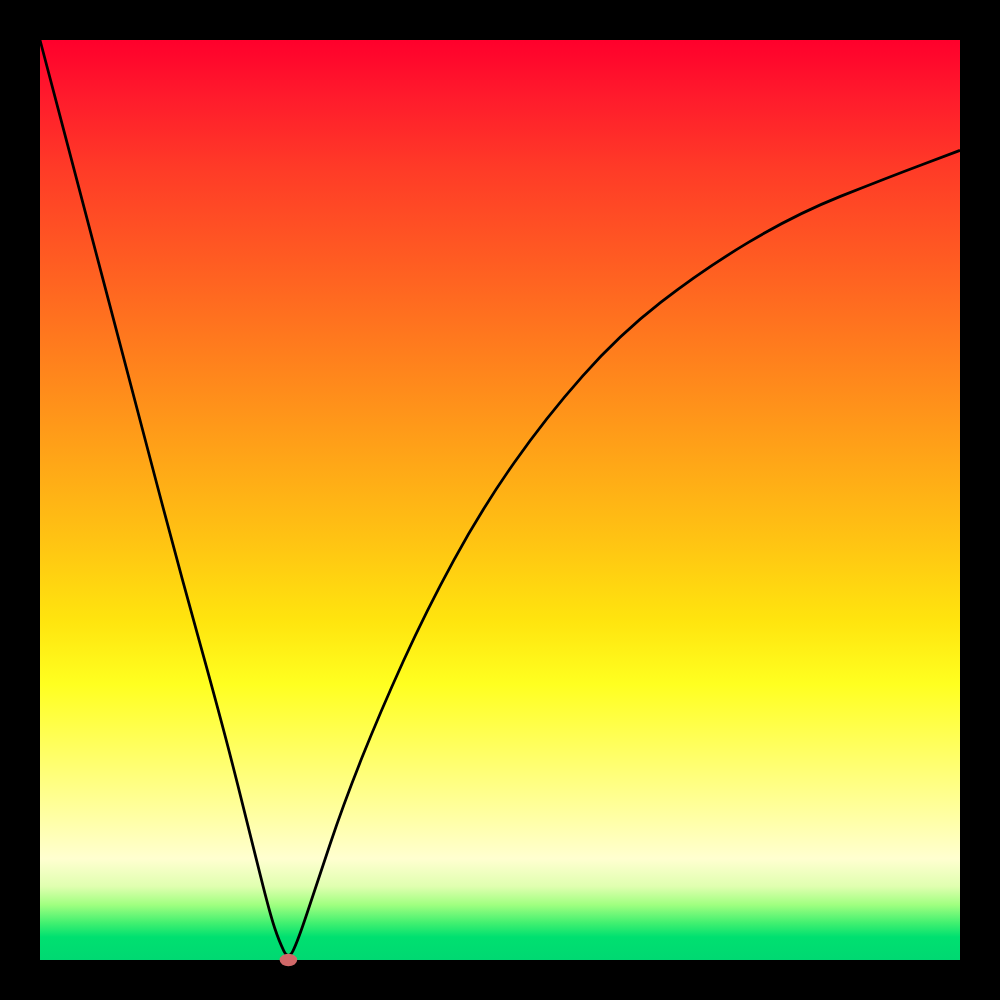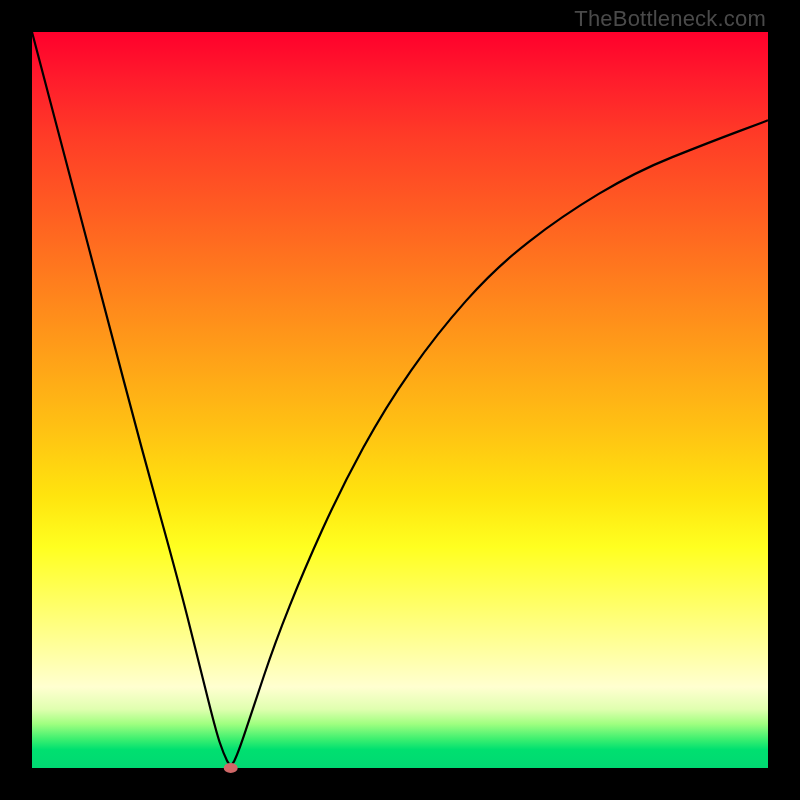--- a/index.html
+++ b/index.html
@@ -71,14 +71,13 @@
 </head>
 <body>
 
 <div class="frame">
   <div class="plot-area">
     <svg class="curve" viewBox="0 0 736 736" preserveAspectRatio="none">
       <path id="curve-path" d="M 0 0 Q 0 0 18.400000000000002 69.91999999999996 Q 36.800000000000004 139.83999999999992 55.2 209.75999999999996 Q 73.60000000000001 279.68 92 349.6 Q 110.39999999999999 419.52 128.8 485.76 Q 147.20000000000002 552 158.24 596.16 Q 169.28 640.3199999999999 176.64 669.76 Q 184 699.2 187.68 710.24 Q 191.36 721.28 195.04000000000002 728.64 Q 198.72000000000003 736 202.40000000000003 728.64 Q 206.08 721.28 213.44 699.2 Q 220.79999999999998 677.12 231.84 644 Q 242.88000000000002 610.88 257.6 574.0799999999999 Q 272.32 537.28 290.72 496.79999999999995 Q 309.12 456.32 331.2 415.84000000000003 Q 353.28 375.36 379.03999999999996 338.56000000000006 Q 404.8 301.76000000000005 434.24 268.64 Q 463.68 235.51999999999998 496.79999999999995 209.76 Q 529.92 184 566.72 161.91999999999996 Q 603.52 139.83999999999992 640.3199999999999 125.11999999999995 Q 677.12 110.39999999999998 706.56 99.36000000000001 T 736 88.32000000000005" fill="none" stroke="#000" stroke-width="2.2"></path>
       <ellipse id="min-dot" class="dot" rx="7" ry="5" cx="198.72000000000003" cy="736"></ellipse>
     </svg>
   </div>
-  <div class="watermark">TheBottleneck.com</div>
 </div>
 
 </body></html>

